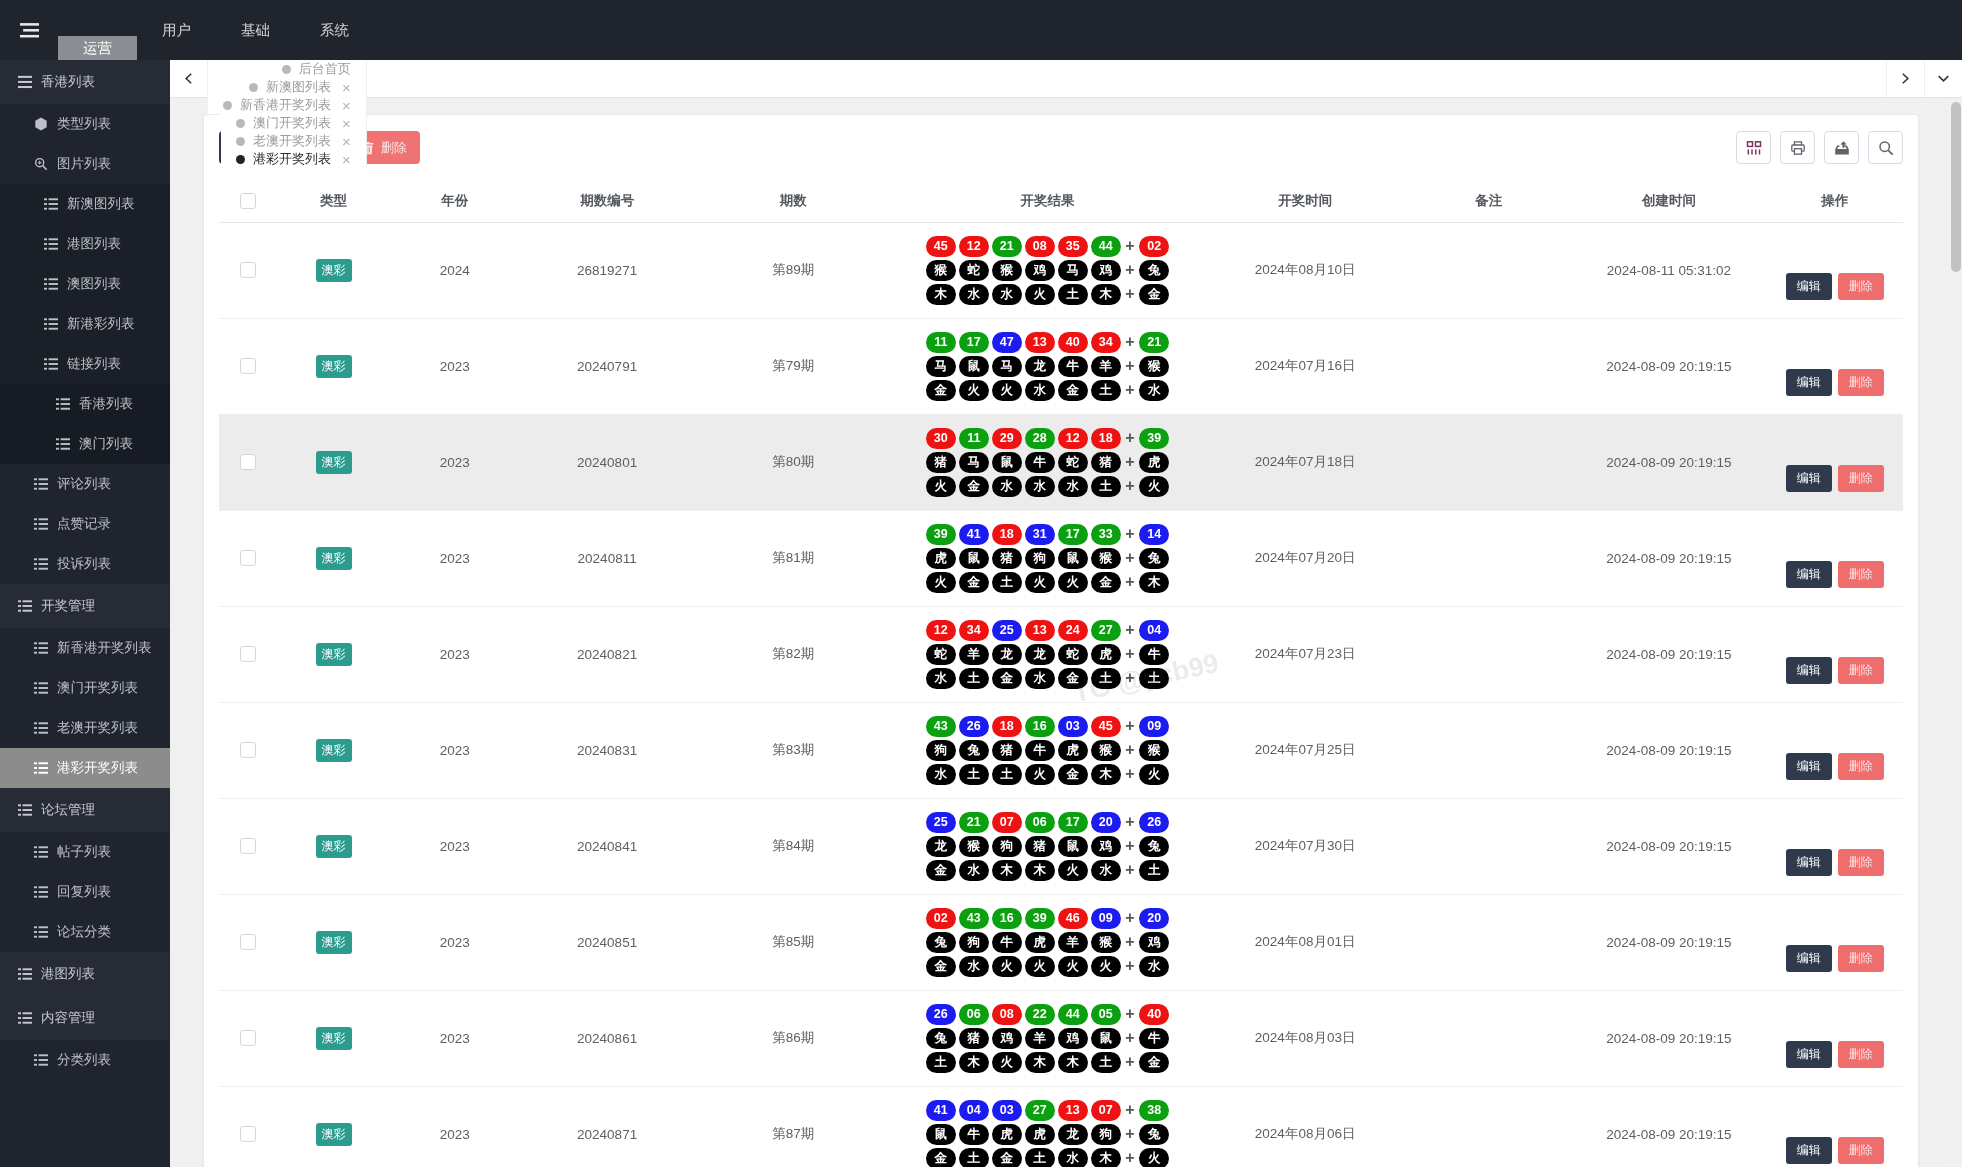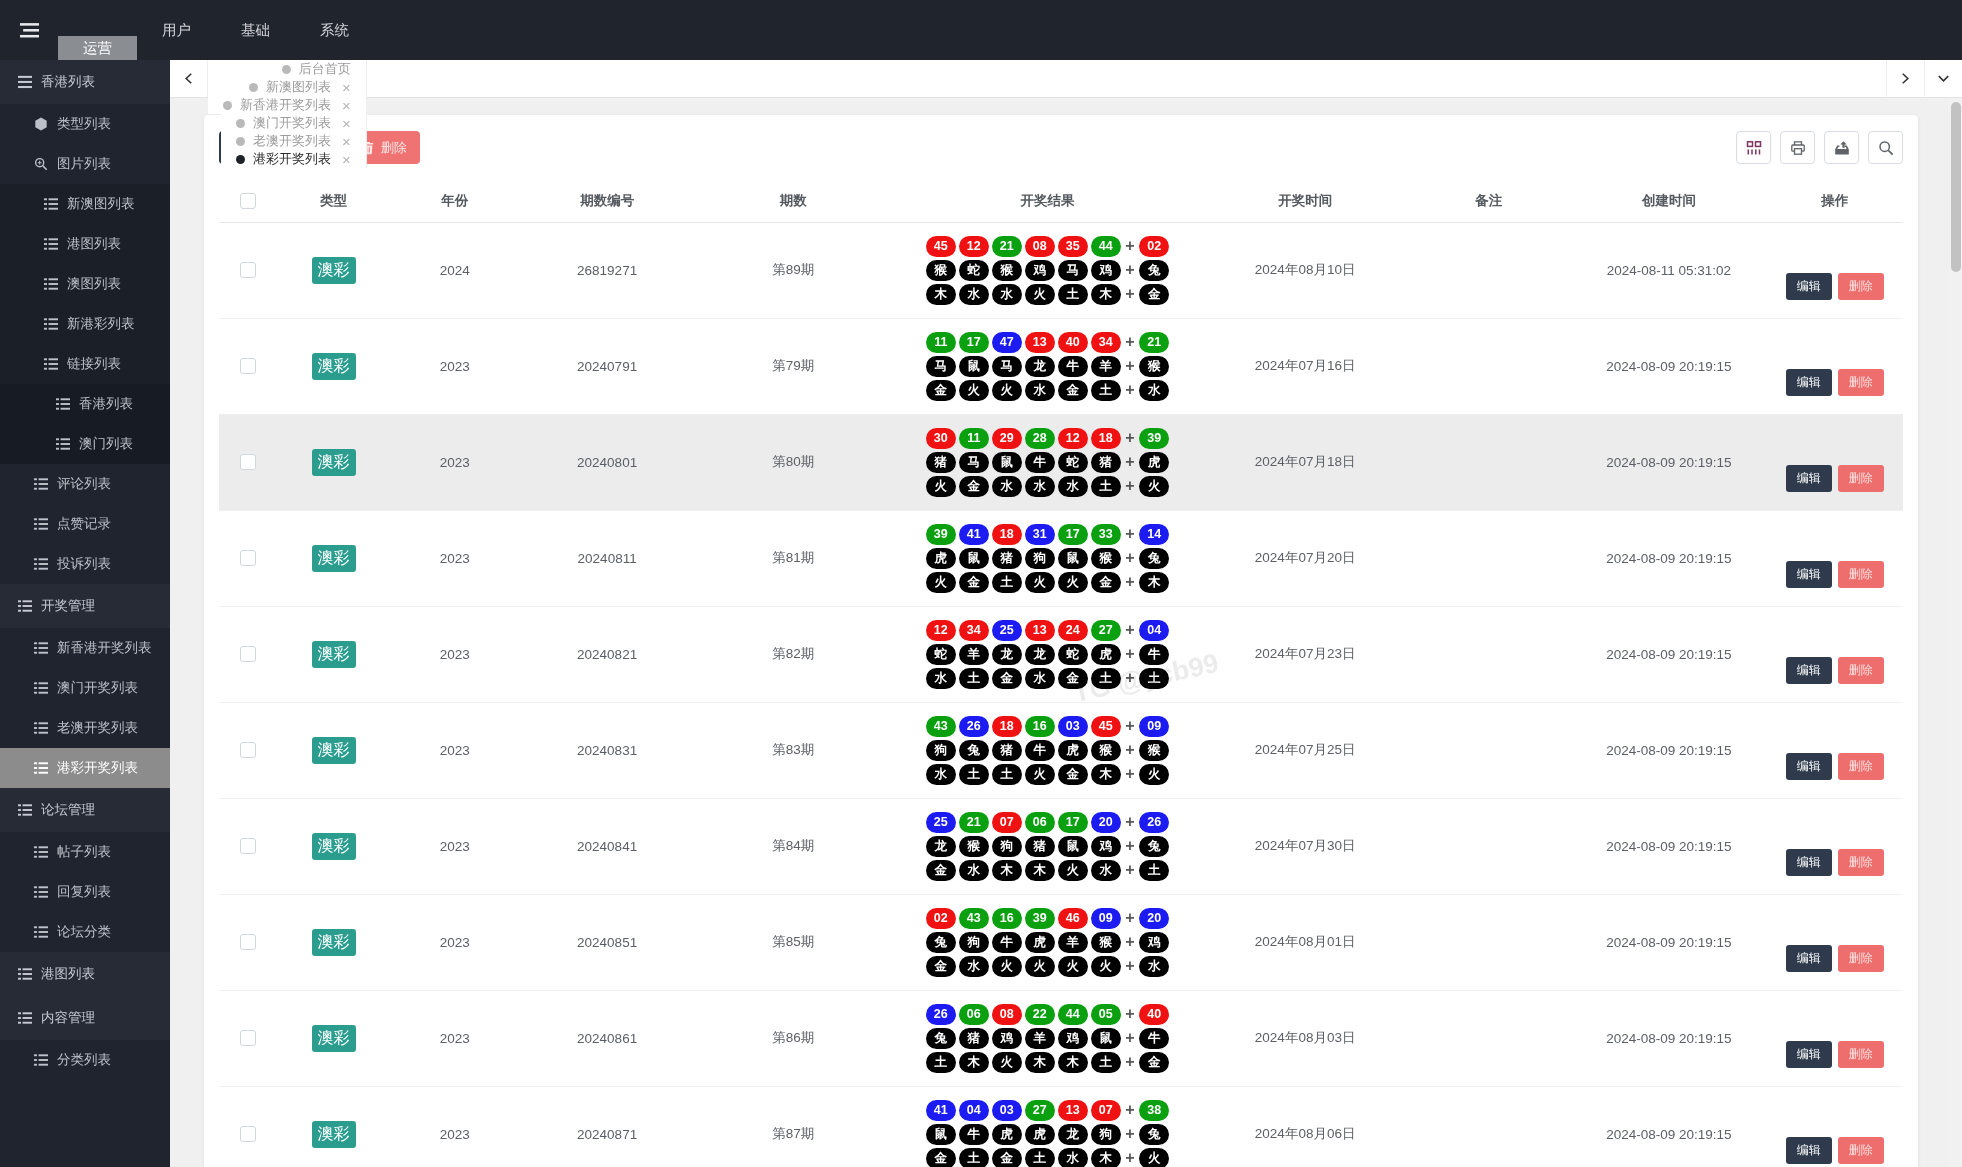--- a/index.html
+++ b/index.html
@@ -63,21 +63,21 @@
   .icon-btn { width:35px; height:33px; border:1px solid #d9dde3; background:#fff; border-radius:4px; margin-left:9px; display:flex; align-items:center; justify-content:center; color:#5f6368; cursor:pointer; }
   .icon-btn svg { width:16px; height:16px; }
   .icon-btn.tint { color:#7d3560; }
 
   
   table.grid { width:100%; border-collapse:collapse; table-layout:fixed; }
   .grid th { height:42px; font-size:13.5px; color:#54585f; font-weight:bold; border-bottom:1px solid #e7e7e7; text-align:center; background:#fff; }
   .grid td { border-bottom:1px solid #eef0f2; text-align:center; font-size:13.5px; color:#5c6066; padding:10px 4px; vertical-align:middle; height:96px; }
   .grid tr.hl td { background:#ececec; }
   .cbx { width:16px; height:16px; border:1px solid #d2d6dd; border-radius:3px; background:#fff; display:inline-block; vertical-align:middle; cursor:pointer; }
-  .type-badge { display:inline-block; background:#2a9d8f; color:#fff; font-size:16px; padding:3px 6px; border-radius:3px; }
+  .type-badge { display:inline-block; background:#2a9d8f; color:#fff; font-size:12px; padding:3px 6px; border-radius:3px; }
 
   .result-lines { display:flex; flex-direction:column; gap:3px; align-items:center; }
   .ball-line { display:flex; align-items:center; }
   .ball { width:30px; height:21px; border-radius:11px; margin:0 1.5px; color:#fff; font-weight:bold; font-size:12.5px; line-height:21px; text-align:center; flex:0 0 auto; }
   .plus { color:#555; font-weight:bold; font-size:16px; margin:0 3px; }
 
   .op-btn { display:inline-block; border:none; border-radius:3px; font-size:12px; padding:5px 11px; margin:0 3px; cursor:pointer; font-family:inherit; }
   .op-edit { background:#2f3b4c; color:#fff;margin-top:32px; }
   .op-del { background:#ee6e6e; color:rgba(255,255,255,.8); }
 

